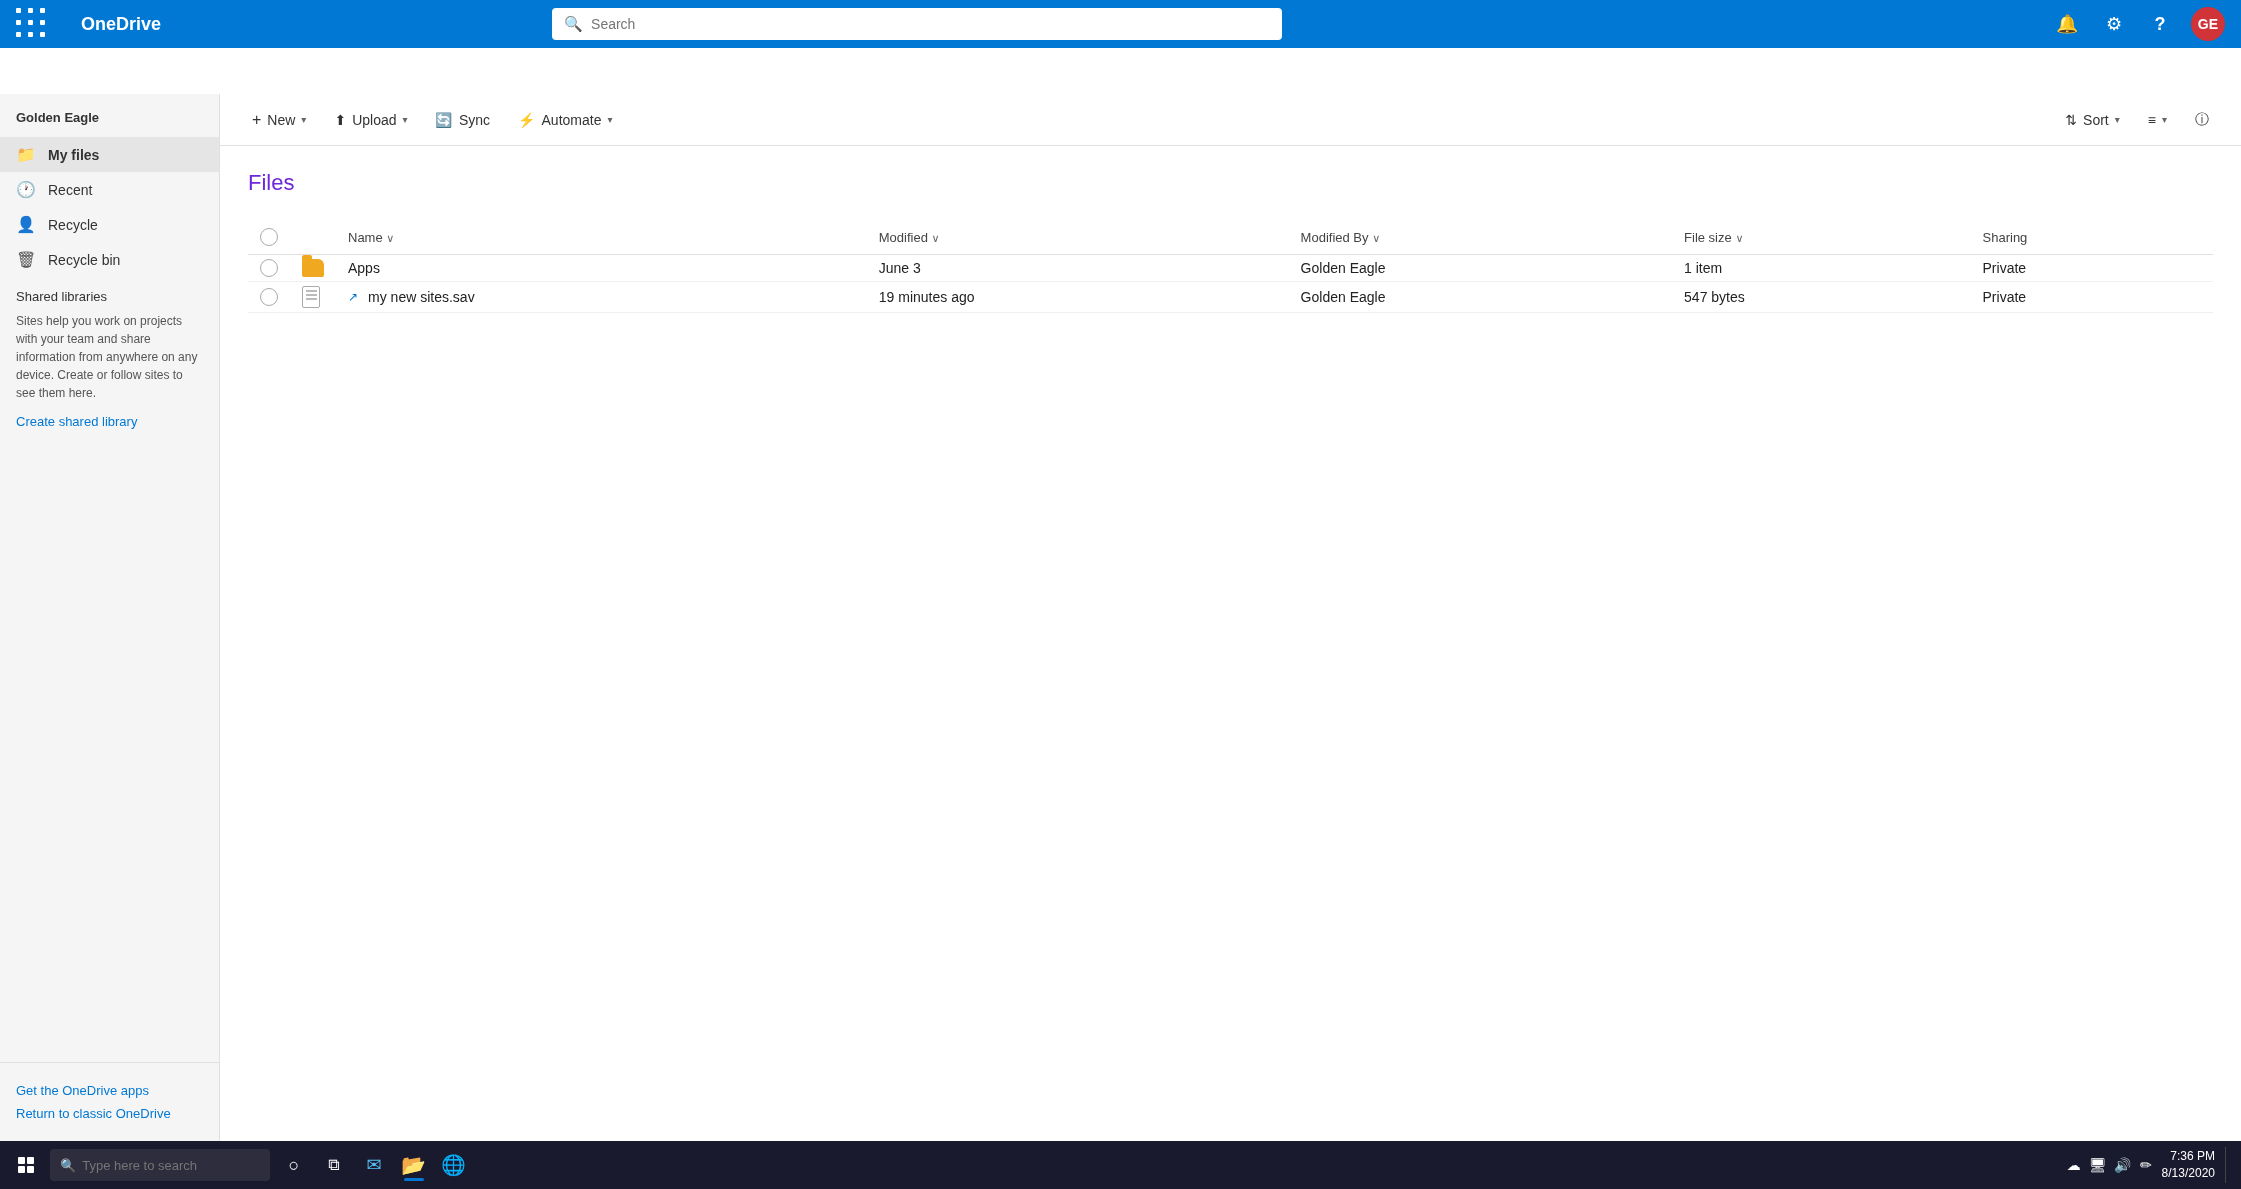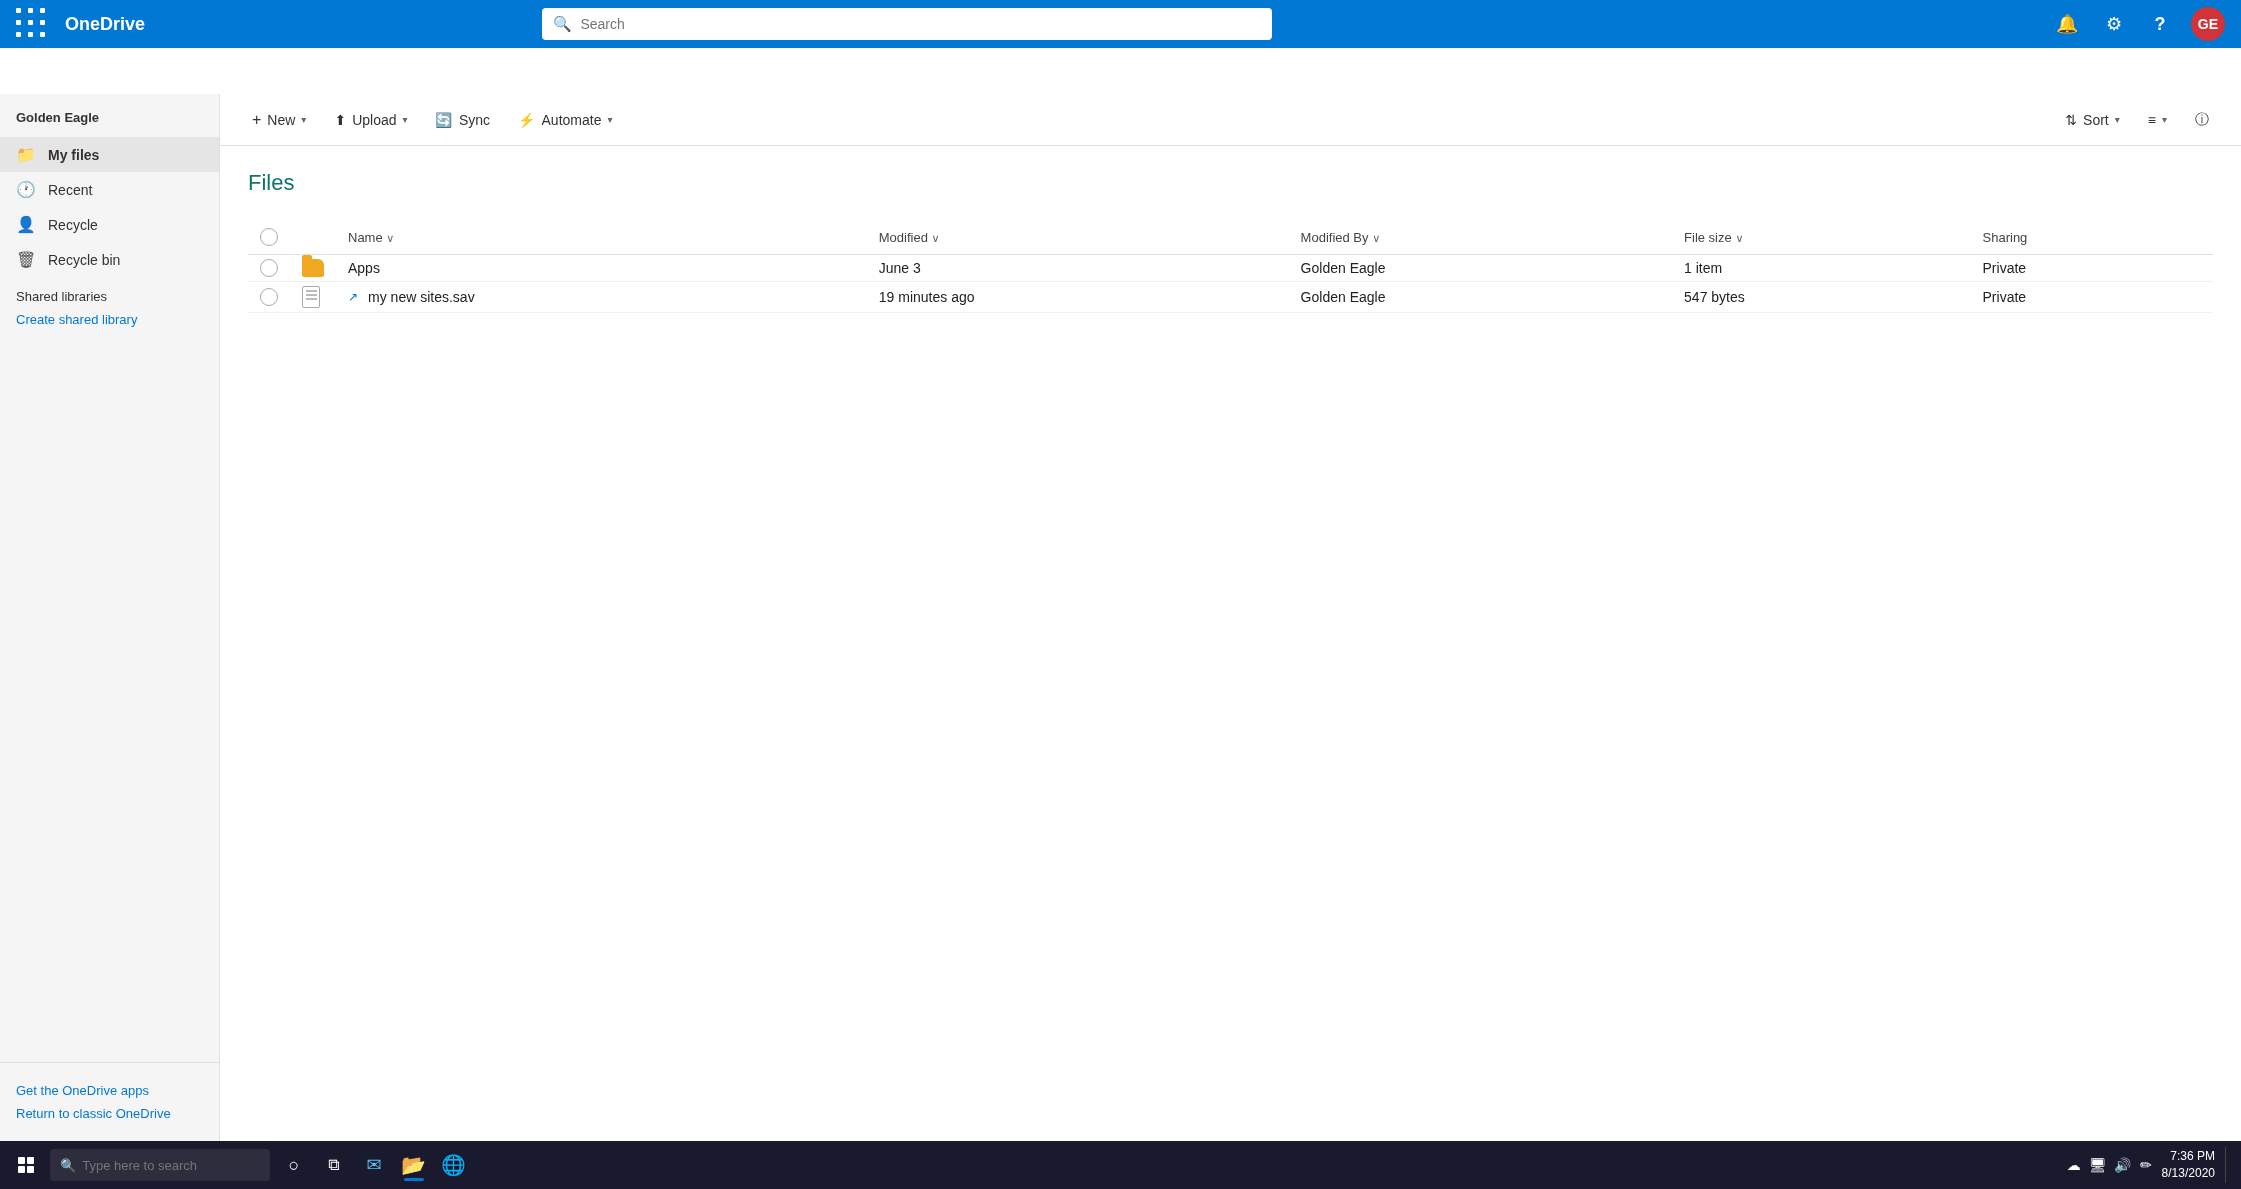--- a/index.html
+++ b/index.html
@@ -14,21 +14,21 @@
       height: 48px;
       gap: 12px;
       flex-shrink: 0;
     }
     .topbar-grid {
       display: grid;
       grid-template-columns: 9px 9px 9px; grid-template-rows: 9px 9px 9px;
       gap: 3px; cursor: pointer;
     }
     .topbar-grid span { display: block; width: 5px; height: 5px; background: #fff; border-radius: 1px; }
-    .topbar-logo { color: #fff; font-size: 18px; font-weight: 600; margin-left: 4px; }
+    .topbar-logo { color: #fff; font-size: 18px; font-weight: 600; margin-left: 20px; }
     .topbar-search {
       flex: 1;
       max-width: 730px;
       margin: 0 auto;
       background: #fff;
       border-radius: 4px;
       display: flex;
       align-items: center;
       padding: 0 12px;
       height: 32px;
@@ -152,21 +152,21 @@
 
     
     .files-area {
       flex: 1;
       overflow-y: auto;
       padding: 24px 28px;
     }
     .files-title {
       font-size: 22px;
       font-weight: 400;
-      color: #0f766e;
+      color: #6d28d9;
       margin-bottom: 24px;
     }
 
     
     .file-table {
       width: 100%;
       border-collapse: collapse;
     }
     .file-table thead tr {
       border-bottom: 1px solid #e0e0e0;
@@ -338,20 +338,21 @@
     <div class="sidebar-item">
       <span class="sidebar-item-icon">👤</span>
       <span>Recycle</span>
     </div>
     <div class="sidebar-item">
       <span class="sidebar-item-icon">🗑</span>
       <span>Recycle bin</span>
     </div>
 
     <div class="sidebar-section-title">Shared libraries</div>
+    <div class="sidebar-description">Sites help you work on projects with your team and share information from anywhere on any device. Create or follow sites to see them here.</div>
     <a class="sidebar-link">Create shared library</a>
 
     <div class="sidebar-bottom">
       <a class="sidebar-link">Get the OneDrive apps</a>
       <a class="sidebar-link">Return to classic OneDrive</a>
     </div>
   </div>
 
   <div class="content">
 

